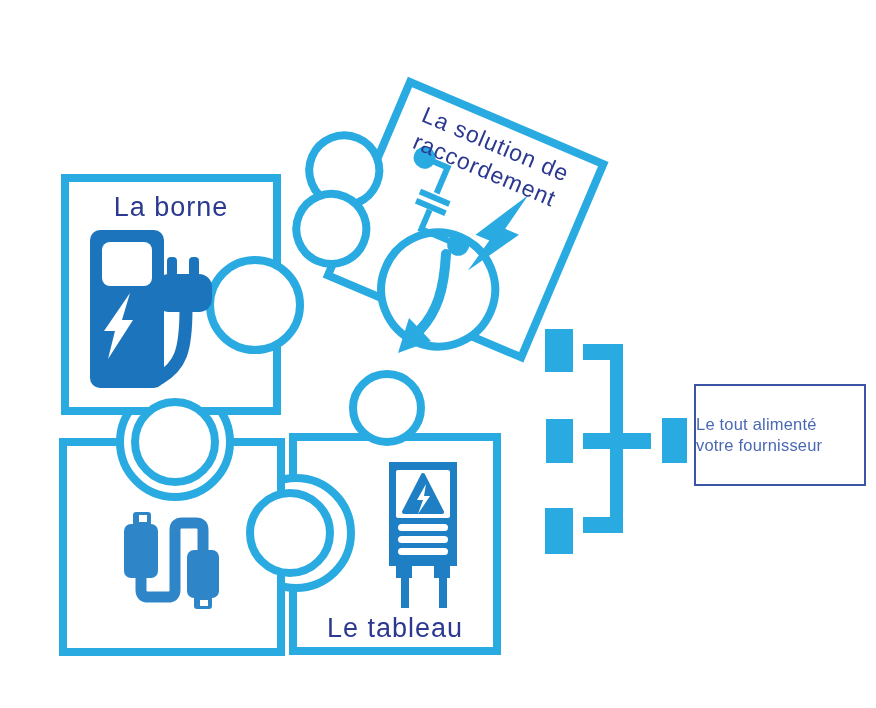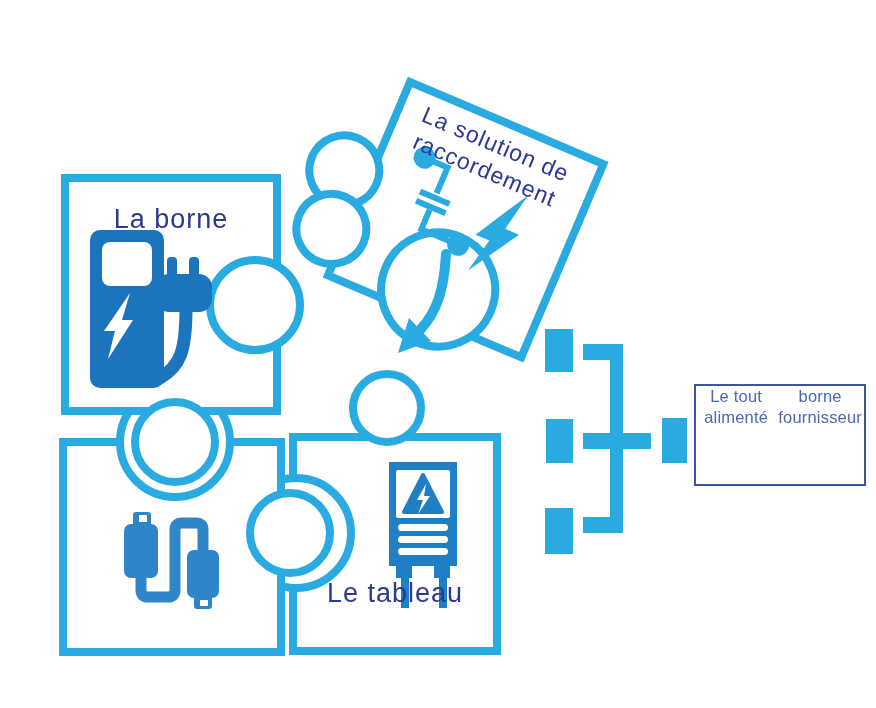--- a/index.html
+++ b/index.html
@@ -9,22 +9,22 @@
   .piece{fill:#ffffff;stroke:var(--c-outline);stroke-width:8;}
   .bright{fill:var(--c-outline);}
   .lbl{position:absolute;color:var(--c-label);text-align:center;
        font-size:27px;letter-spacing:1px;white-space:nowrap;}
   .lbl-solution{position:absolute;color:var(--c-label);text-align:center;
        font-size:23px;letter-spacing:1px;line-height:1.2;
        transform:rotate(23deg);transform-origin:50% 50%;}
   .lbl-solution span,.supply span{display:block;}
   .supply{position:absolute;left:694px;top:384px;width:168px;height:98px;
        border:2px solid var(--c-box_border);color:var(--c-box_text);
-       display:flex;flex-direction:row;justify-content:center;
-       text-align:center;font-size:16.5px;line-height:1.3;letter-spacing:0.2px;}
+       display:flex;flex-direction:column;justify-content:center;
+       text-align:left;font-size:16.5px;line-height:1.3;letter-spacing:0.2px;}
 </style>
 </head>
 <body>
 
 <div id="stage">
 
   <svg width="876" height="708" viewBox="0 0 876 708">
 
     <g>
       <rect x="293" y="437" width="204" height="214" class="piece"></rect>
@@ -108,28 +108,28 @@
       <rect x="546" y="419" width="27" height="44" class="bright"></rect>
       <rect x="545" y="508" width="28" height="46" class="bright"></rect>
       <rect x="583" y="344" width="28" height="16" class="bright"></rect>
       <rect x="583" y="433" width="68" height="16" class="bright"></rect>
       <rect x="583" y="517" width="28" height="16" class="bright"></rect>
       <rect x="610" y="344" width="13" height="189" class="bright"></rect>
       <rect x="662" y="418" width="25" height="45" class="bright"></rect>
     </g>
   </svg>
 
-  <div class="lbl" style="left:65px;top:204px;width:212px;">La borne</div>
+  <div class="lbl" style="left:65px;top:192px;width:212px;">La borne</div>
 
 
-  <div class="lbl" style="left:293px;top:578px;width:204px;">Le tableau</div>
+  <div class="lbl" style="left:293px;top:613px;width:204px;">Le tableau</div>
 
   <div class="lbl-solution" style="left:382px;top:130px;width:216px;">
     <span>La solution de</span>
     <span>raccordement</span>
   </div>
 
   <div class="supply">
     <span>Le tout alimenté</span>
-    <span>borne fournisseur</span>
+    <span>votre fournisseur</span>
   </div>
 
 </div>
 
 </body></html>

